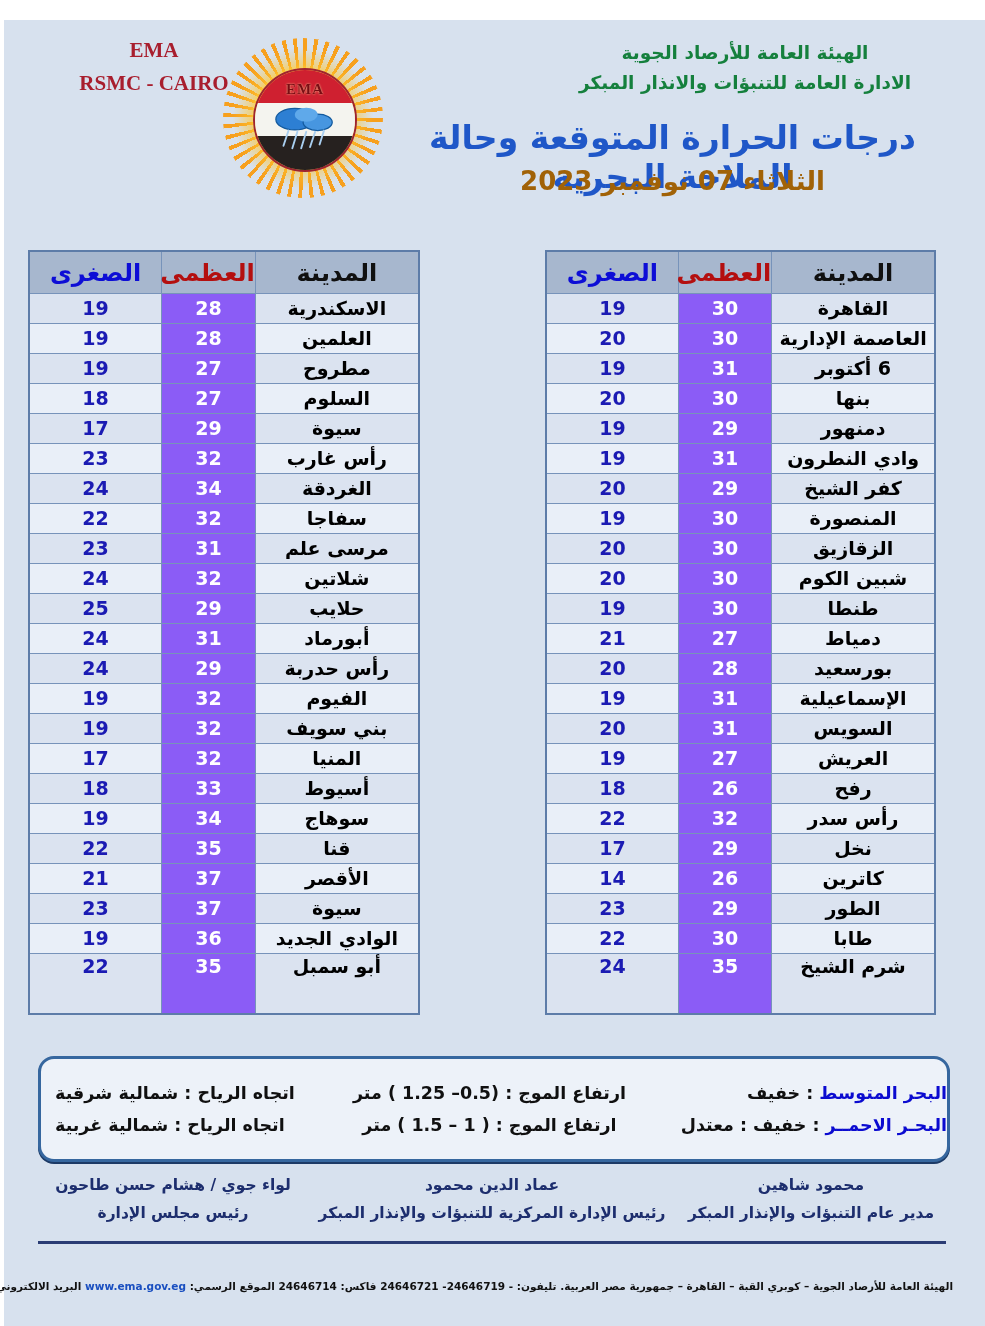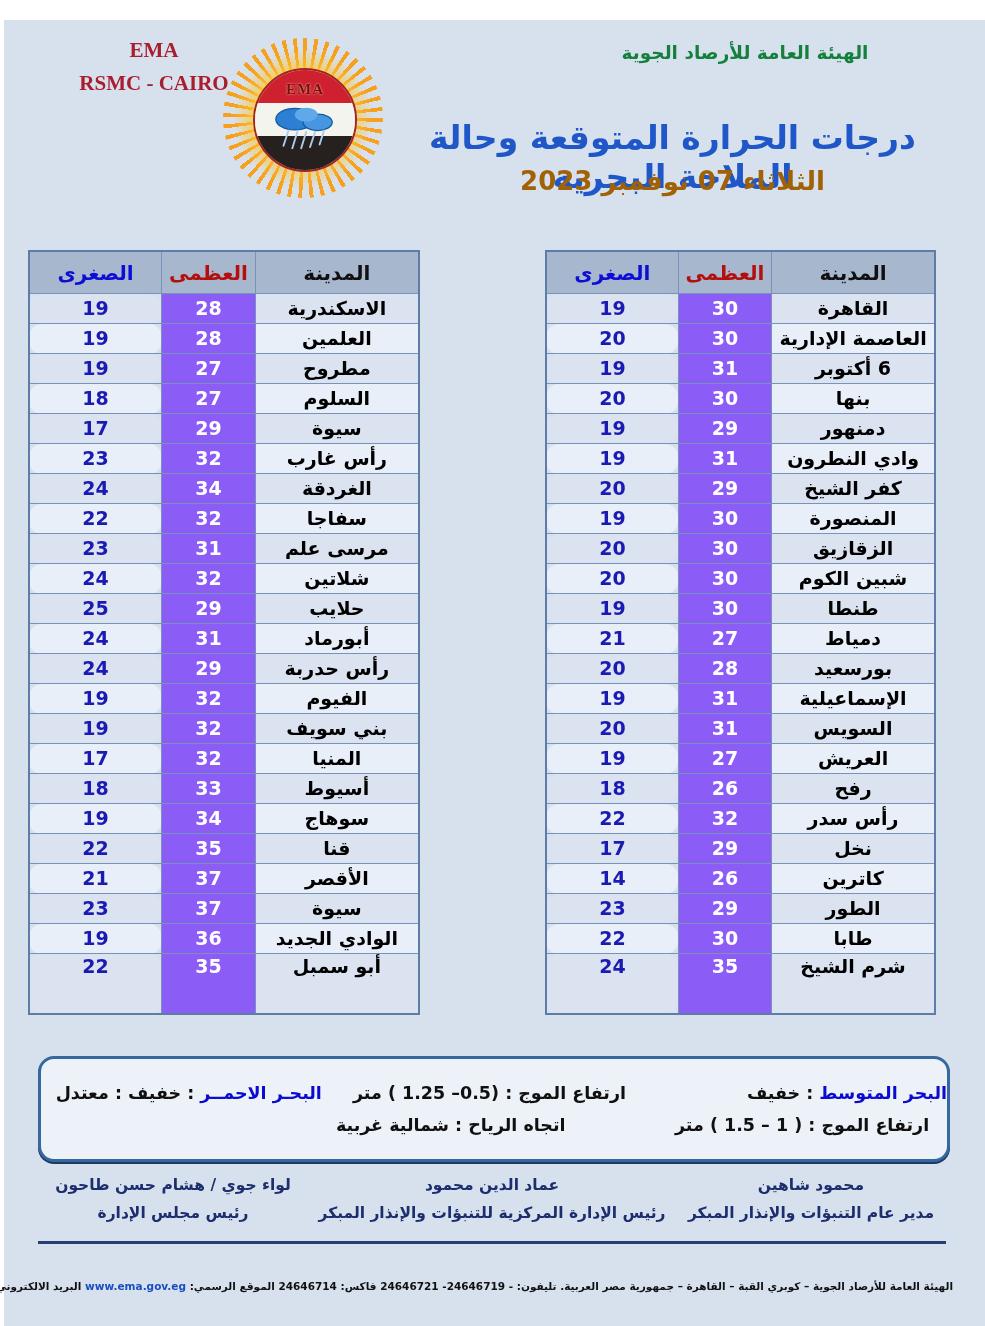--- a/index.html
+++ b/index.html
@@ -28,27 +28,27 @@
   .title{left:390px;top:118px;width:565px;text-align:center;color:#1f57c8;font-weight:bold;
          font-size:33px;direction:rtl;}
   .date{left:390px;top:166px;width:565px;text-align:center;color:#a16207;font-weight:bold;
         font-size:26px;direction:rtl;}
   
   .tbl-wrap{top:250px;}
   .tbl-right{left:545px;width:391px;}
   .tbl-left{left:28px;width:392px;}
   table{border-collapse:collapse;table-layout:fixed;width:100%;border:2px solid #5d7ca8;}
   th,td{border:1.5px solid #7793ba;text-align:center;padding:0;font-weight:bold;}
-  th{height:41px;background:#a7b7ce;font-size:20px;}
+  th{height:41px;background:#a7b7ce;font-size:24px;}
   th.h-city{color:#101010;}
   th.h-max{color:#b40f0f;}
   th.h-min{color:#0d0dd6;}
   td{height:29px;font-size:19px;line-height:1.1;}
   .c-city{color:#000;}
-  .c-min{color:#1b1bb3;border-radius:13px;}
+  .c-min{color:#1b1bb3;}
   .r-odd  td{background:#dbe3f0;}
   .r-even td{background:#e9eff8;}
   tr td.c-max{background:#8b5cf6;color:#ffffff;}
   tr.r-last td{height:57px;vertical-align:top;padding-top:2px;}
   
   .marine{left:38px;top:1056px;width:906px;height:100px;background:#edf2f9;
           border:3px solid #36679f;border-radius:16px;box-shadow:0 2px 0 #1c3a66;
           display:grid;grid-template-columns:32% 37% 31%;direction:rtl;
           align-content:center;row-gap:12px;font-weight:bold;font-size:17.5px;color:#101010;}
   .m-state{text-align:right;padding-right:0;}
@@ -93,20 +93,21 @@
         <line x1="62" y1="46" x2="54" y2="72"></line>
         <line x1="76" y1="46" x2="68" y2="70"></line>
         <line x1="90" y1="44" x2="83" y2="66"></line>
       </g>
     </svg>
   </div>
 </div>
 
 <div class="abs org">
   <div>الهيئة العامة للأرصاد الجوية</div>
+  <div>الادارة العامة للتنبؤات والانذار المبكر</div>
 </div>
 
 <div class="abs title">درجات الحرارة المتوقعة وحالة الملاحة البحرية</div>
 <div class="abs date">الثلاثاء  07 نوفمبر 2023</div>
 
 <div class="abs tbl-wrap tbl-right">
   <table dir="rtl">
     <colgroup>
         <col style="width:42%">
         <col style="width:24%">
@@ -371,20 +372,21 @@
         </tr>
       </tbody>
   </table>
 </div>
 
 <div class="abs marine">
   <div class="m-state">
     <span class="sea-label">البحر المتوسط</span><span> :  خفيف</span>
   </div>
   <div class="m-wave">ارتفاع الموج : (0.5– 1.25 ) متر</div>
+  <div class="m-wind">اتجاه الرياح : شمالية شرقية</div>
   <div class="m-state">
     <span class="sea-label">البحـر الاحمــر</span><span> : خفيف : معتدل</span>
   </div>
   <div class="m-wave">ارتفاع الموج : ( 1 – 1.5 ) متر</div>
   <div class="m-wind">اتجاه الرياح : شمالية غربية</div>
 </div>
 
 <div class="abs sig">
   <div>
     <div>محمود شاهين</div>

